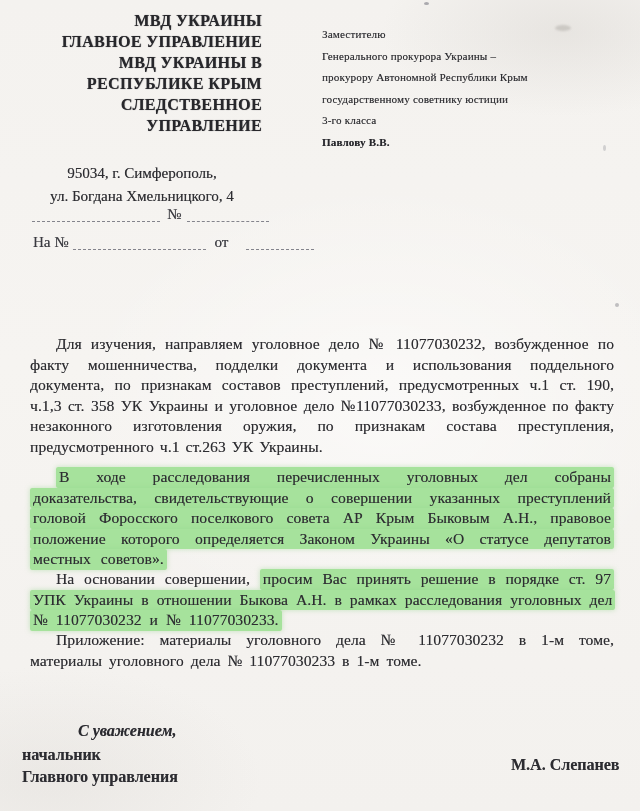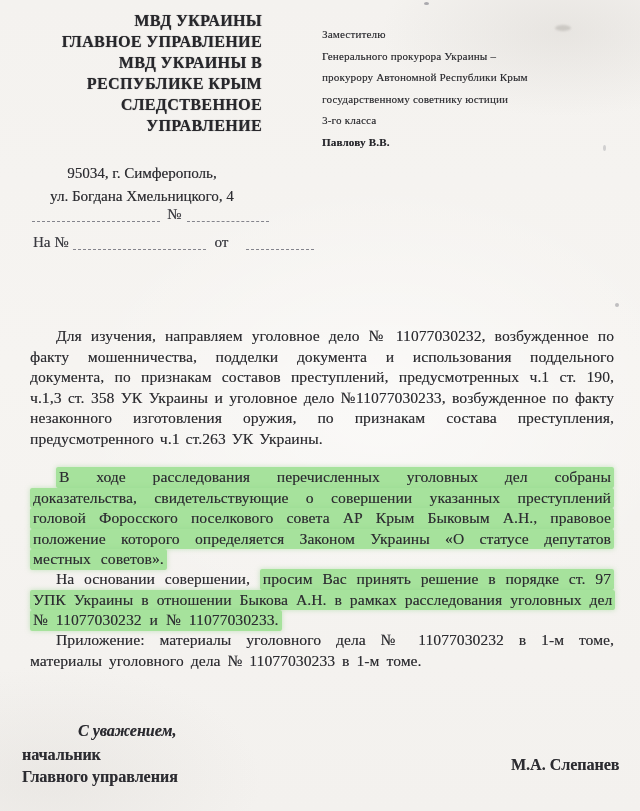--- a/index.html
+++ b/index.html
@@ -58,21 +58,21 @@
     position:absolute; top:302px; left:30px; width:582px;
     box-sizing:border-box; padding-left:46px;
     text-align:center; font-weight:bold; font-style:italic;
     font-size:16.5px; color:#2a2a2f;
   }
   .para {
     position:absolute; left:30px; width:584px; margin:0;
     text-align:justify; text-indent:26px;
     font-size:15.5px; line-height:20.5px; letter-spacing:0.1px;
   }
-  .p1 { top:326px; word-spacing:2px; }
+  .p1 { top:334px; word-spacing:2px; }
   .p2 { top:467px; word-spacing:6px; }
   .p3 { top:569px; word-spacing:4px; }
   .p4 { top:630px; word-spacing:3px; }
 
   .hl {
     background-color:#a6e29c;
     box-decoration-break:clone; -webkit-box-decoration-break:clone;
     padding:1px 3px 2.5px 3px; border-radius:2px;
     box-shadow:0 0 5px rgba(148,214,138,0.5);
   }

